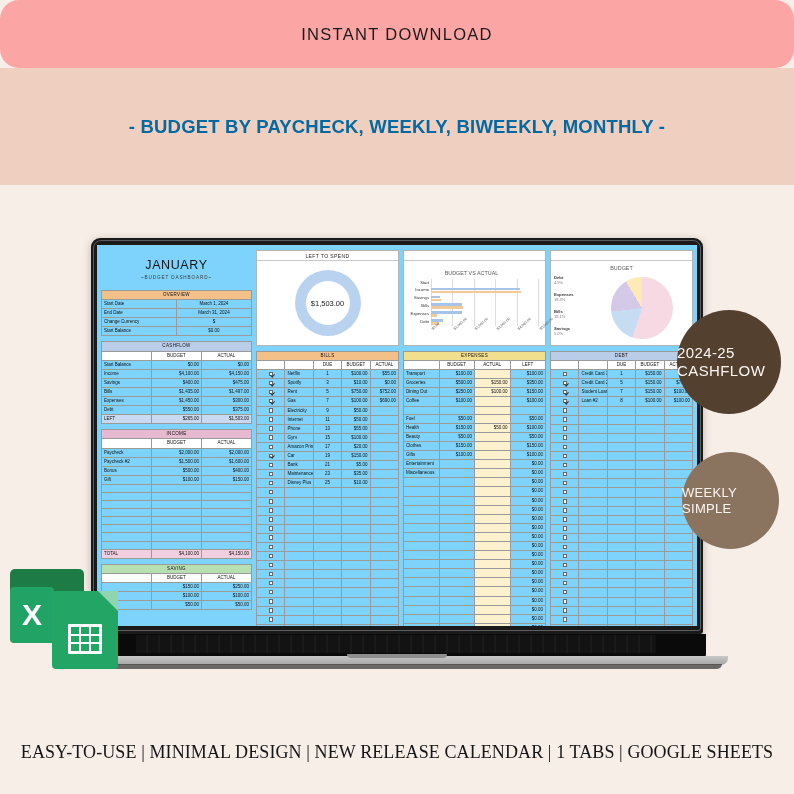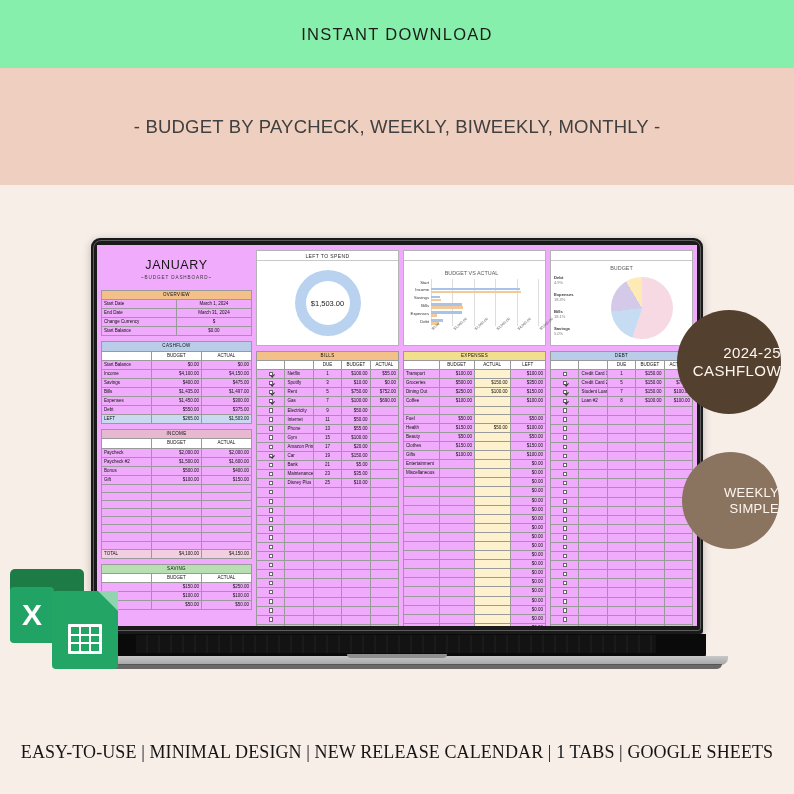--- a/index.html
+++ b/index.html
@@ -7,41 +7,41 @@
   body {
     font-family: "Liberation Sans", sans-serif;
     background: #f8eee8;
     position: relative;
     overflow: hidden;
   }
 
   
   .top-strip {
     height: 68px;
-    background: #86efac;
-    display: flex; align-items: center; justify-content: center;
+    background: #fca5a5;
+    display: flex; align-items: center; justify-content: center; border-radius: 19px;
   }
   .instant-download {
     font-size: 16.5px; font-weight: 400; letter-spacing: 1.3px;
     color: #1c1c1c;
   }
   .title-band {
     background: #efcfc0;
     height: 117px;
     display: flex; flex-direction: column;
     align-items: center; justify-content: center;
     gap: 3px;
   }
   .main-title {
     font-size: 55px; font-weight: 700; letter-spacing: 0.5px;
     color: #121212; line-height: 1;
   }
   .sub-title {
-    font-size: 18.5px; font-weight: 400; letter-spacing: 0.2px;
-    color: #404040;
+    font-size: 18.5px; font-weight: 700; letter-spacing: 0.2px;
+    color: #0369a1;
   }
 
   
   .laptop {
     position: absolute;
     left: 66px; top: 238px;
     width: 662px; height: 430px;
   }
   .screen-shell {
     position: absolute; left: 25px; top: 0;
@@ -53,21 +53,21 @@
   }
   .screen-shell::before {
     content: ""; position: absolute;
     left: 2px; top: 2px; right: 2px; bottom: 3px;
     border-radius: 8px 8px 3px 3px;
     border: 1px solid #5d5d5d;
     pointer-events: none;
   }
   .screen {
     width: 100%; height: 100%;
-    background: #f0abfc;
+    background: #7dd3fc;
     overflow: hidden;
     position: relative;
   }
   .laptop-base {
     position: absolute;
     left: 0; top: 396px; width: 662px; height: 34px;
   }
   .base-deck {
     position: absolute; left: 22px; top: 0;
     width: 618px; height: 24px;
@@ -209,21 +209,21 @@
   }
   .pie-legend { position:absolute; left:3px; top:14px; width:52px; }
   .pl { margin-bottom: 7px; }
   .pl-name { font-size:4.2px; font-weight:700; color:#3a3a3a; }
   .pl-pct { font-size:4px; color:#7b7b7b; }
 
   
   .badge {
     position: absolute; border-radius: 50%;
     display: flex; flex-direction: column;
-    align-items: flex-end; justify-content: center;
+    align-items: flex-start; justify-content: center;
     color: #fdf6f1; text-align: center; line-height: 1.22;
   }
   .badge-edition {
     left: 677px; top: 310px; width: 104px; height: 104px;
     background: #53402f; font-size: 15px; letter-spacing: .4px;
   }
   .badge-tracker {
     left: 682px; top: 452px; width: 97px; height: 97px;
     background: #8a735f; font-size: 13px; letter-spacing: .3px;
   }

